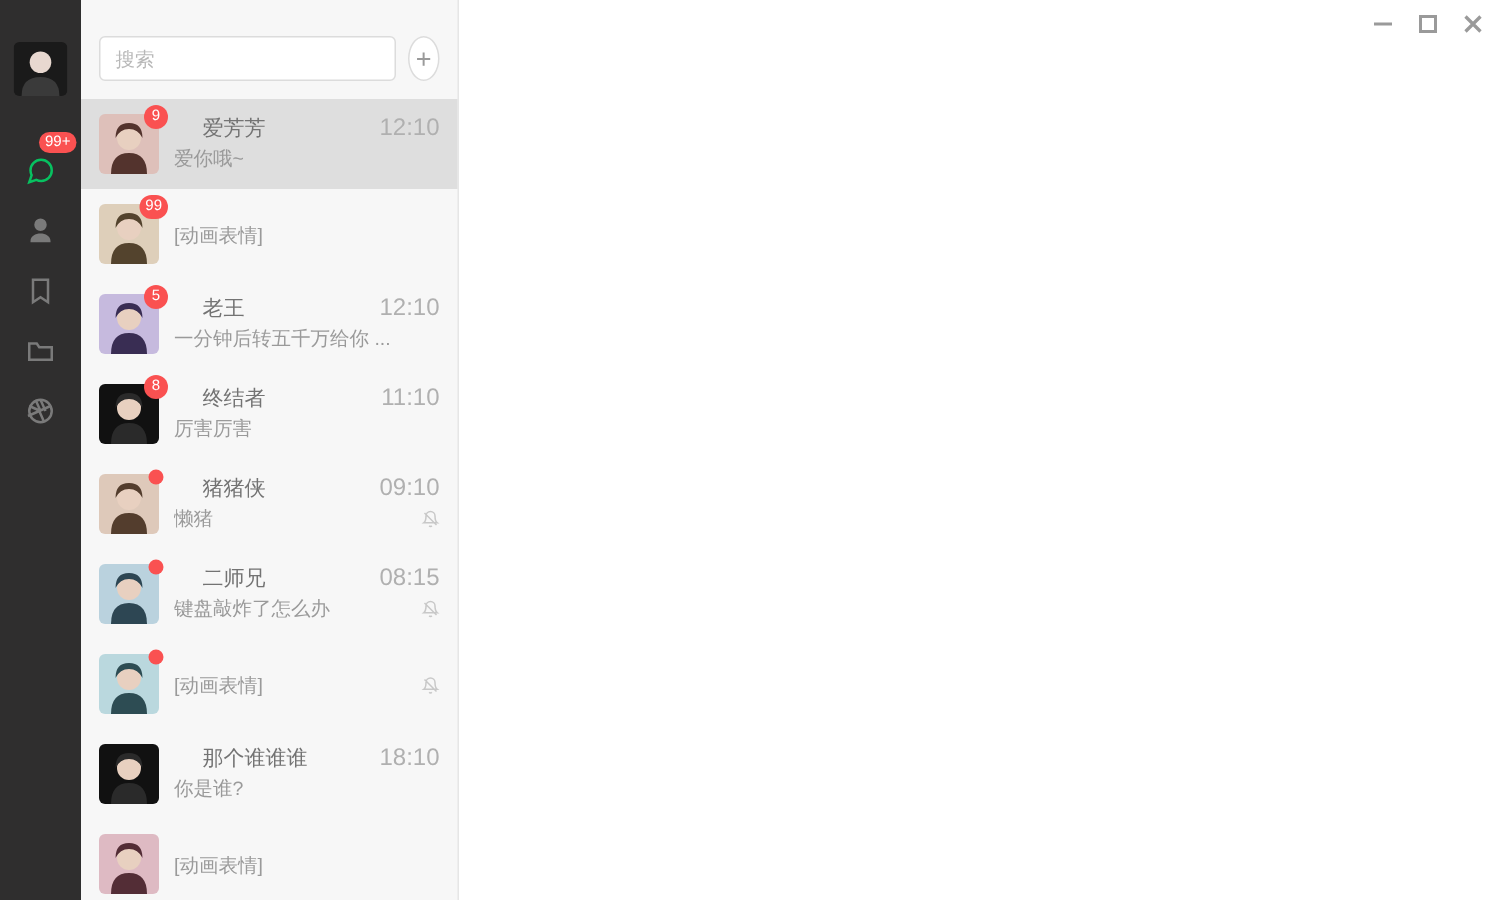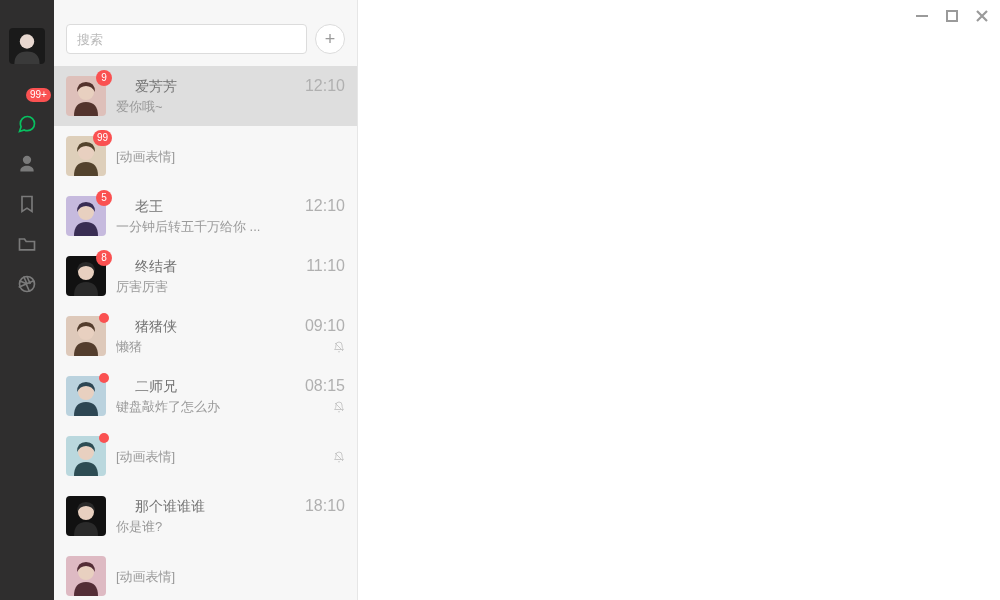--- a/index.html
+++ b/index.html
@@ -13,34 +13,34 @@
     padding-top: 28px;
   }
   .avatar {
     width: 36px; height: 36px; border-radius: 4px; overflow: hidden;
     margin-bottom: 30px; position: relative;
   }
   .avatar svg { width: 100%; height: 100%; display: block; }
 
   .rail-item {
     position: relative; width: 54px; height: 40px;
-    display: flex; align-items: flex-end; justify-content: center;
+    display: flex; align-items: center; justify-content: center;
     color: #7a7a7a; cursor: pointer;
   }
   .rail-item.active { color: #07c160; }
   .rail-item svg { width: 20px; height: 20px; }
   .rail-badge {
     position: absolute; top: -6px; left: 26px;
     background: #fa5151; color: #fff; font-size: 10px; line-height: 14px;
     padding: 0 4px; border-radius: 8px; font-weight: 500;
   }
 
   
   .mid {
-    width: 304px; height: 100%; background: #f7f7f7;
+    width: 252px; height: 100%; background: #f7f7f7;
     border-right: 1px solid #e6e6e6;
     display: flex; flex-direction: column; justify-content: flex-end;
   }
   .search-row {
     display: flex; align-items: center; gap: 8px;
     padding: 24px 12px 12px 12px;
   }
   .search-input {
     flex: 1; height: 30px; border: 1px solid #dcdcdc; border-radius: 4px;
     padding: 0 10px; font-size: 13px; outline: none; background: #fff;

